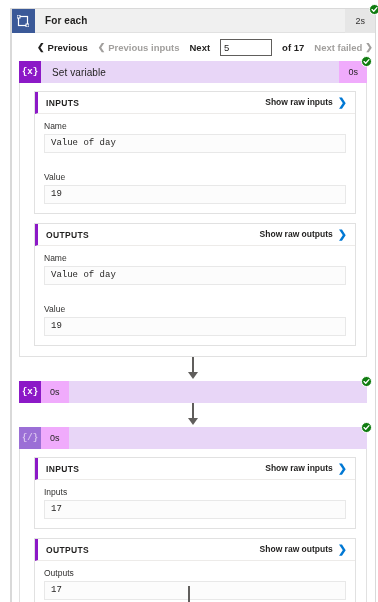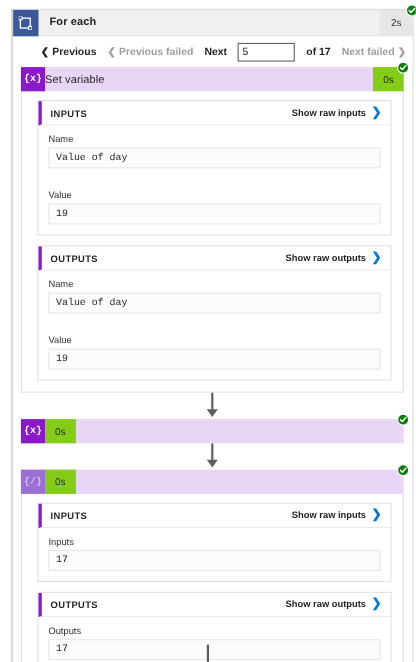--- a/index.html
+++ b/index.html
@@ -131,27 +131,28 @@
     font-size: 9px;
     font-family: "Liberation Mono", monospace;
     font-weight: 700;
     line-height: 1;
   }
   .icon-glyph.faded { color: #d8c2ee; }
   .action-title {
     flex: 1 1 auto;
     font-size: 10px;
     color: #201f1e;
+    padding-left: 11px;
     letter-spacing: .1px;
   }
   .action-dur {
     flex: 0 0 auto;
     font-size: 9px;
     color: #201f1e;
-    background: #84cc16;
+    background: #f0abfc;
     height: 22px;
     line-height: 22px;
     padding: 0 9px;
   }
 
   .action-body {
     border: 1px solid #e1e1e1;
     border-top: none;
     background: #ffffff;
     padding: 8px 10px 10px 14px;
@@ -292,21 +293,21 @@
       </div>
     </div>
 
     <div class="pager">
       <span class="pager-btn">
         <span class="chev">❮</span>
         <span>Previous</span>
       </span>
       <span class="pager-btn disabled">
         <span class="chev">❮</span>
-        <span>Previous failed</span>
+        <span>Previous inputs</span>
       </span>
       <span class="pager-label">Next</span>
       <input class="pager-input" type="text" value="5" style="">
       <span class="pager-label">of 17</span>
       <span class="pager-btn disabled">
         <span>Next failed</span>
         <span class="chev">❯</span>
       </span>
 
     </div>

